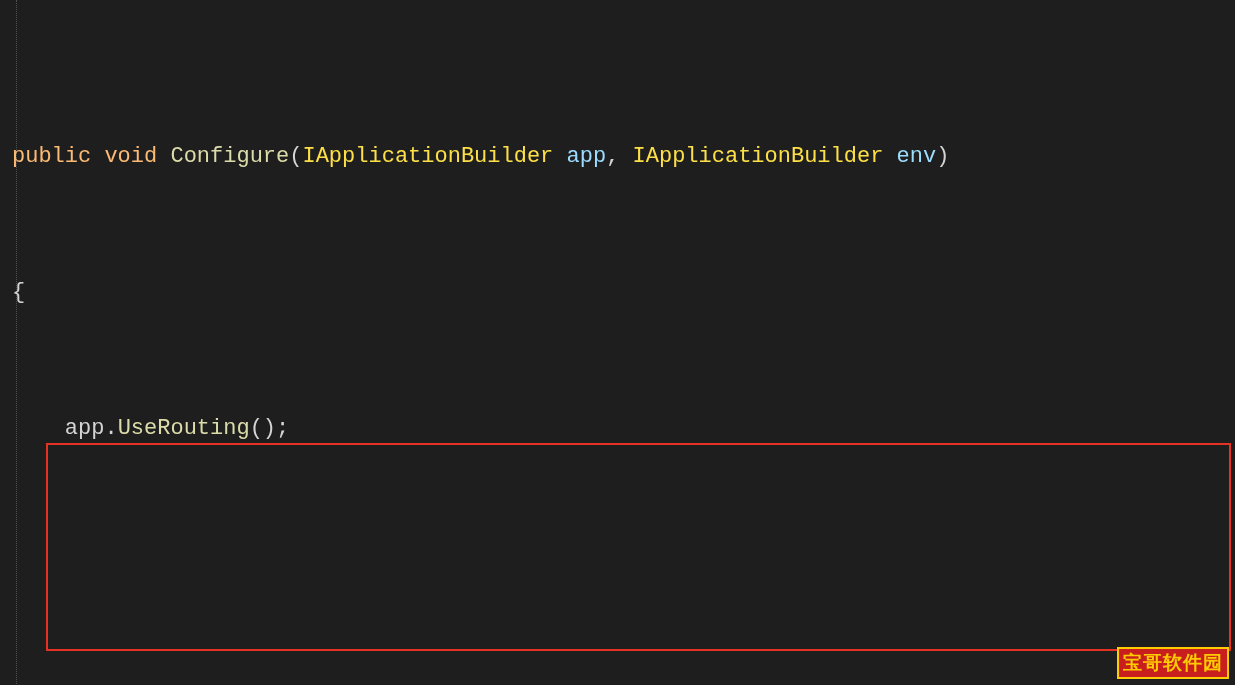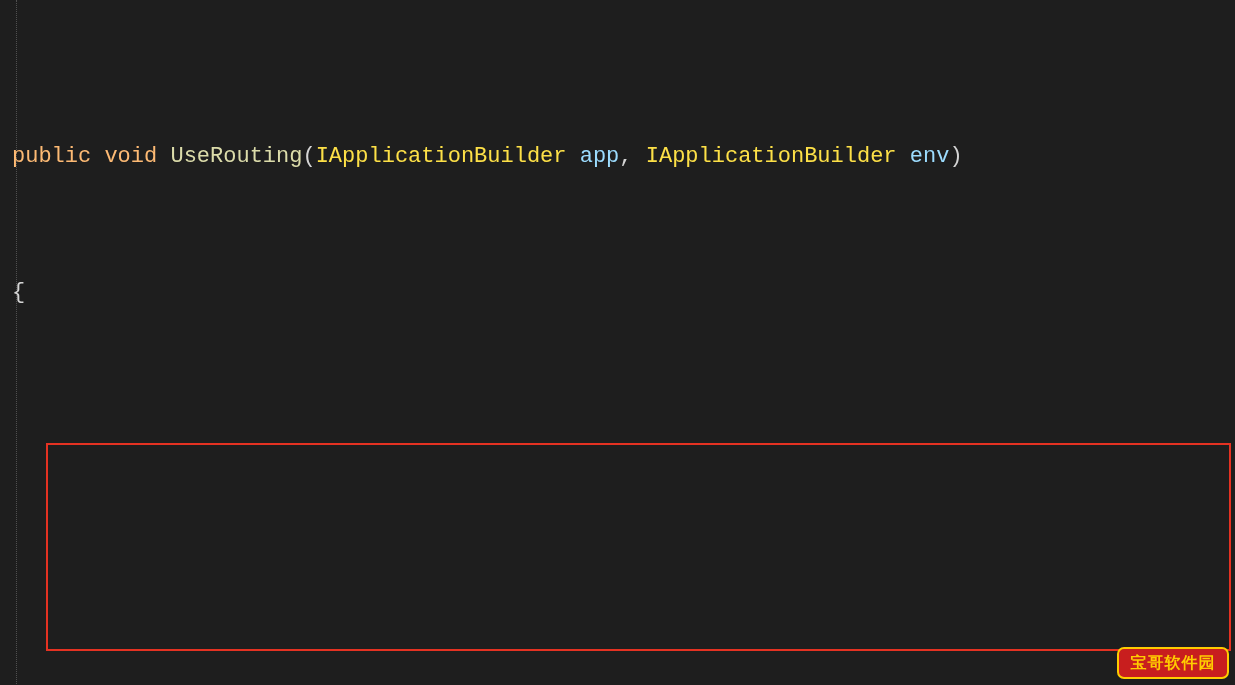--- a/index.html
+++ b/index.html
@@ -35,41 +35,42 @@
     pointer-events:none;
   }
   .watermark{
     position:absolute;
     right:6px;
     bottom:6px;
     width:108px;
     height:28px;
     background:#c81e1e;
     border:2px solid #ffcc00;
-    border-radius:7px;
+    border-radius:0;
     display:flex;
     align-items:center;
     justify-content:center;
     font-family:"Microsoft YaHei",sans-serif;
-    font-size:16px;
+    font-size:19px;
     font-weight:bold;
     color:#ffcc00;
     letter-spacing:1px;
   }
 </style>
 </head>
 <body>
 
 <div class="editor">
   <div class="guide g1"></div>
 
-  <div class="line"><span class="kw">public</span> <span class="kw">void</span> <span class="method">UseRouting</span><span class="plain">(</span><span class="type">IApplicationBuilder</span> <span class="param">app</span><span class="plain">, </span><span class="type">IApplicationBuilder</span> <span class="param">env</span><span class="plain">)</span></div>
+  <div class="line"><span class="kw">public</span> <span class="kw">void</span> <span class="method">Configure</span><span class="plain">(</span><span class="type">IApplicationBuilder</span> <span class="param">app</span><span class="plain">, </span><span class="type">IApplicationBuilder</span> <span class="param">env</span><span class="plain">)</span></div>
 
   <div class="line"><span class="plain">{</span></div>
 
+  <div class="line"><span>    </span><span class="plain">app</span><span class="plain">.</span><span class="method">UseRouting</span><span class="plain">();</span></div>
 
   <div class="line"><span></span>&nbsp;</div>
 
   <div class="line"></div>
 
   
 
   
 
   

